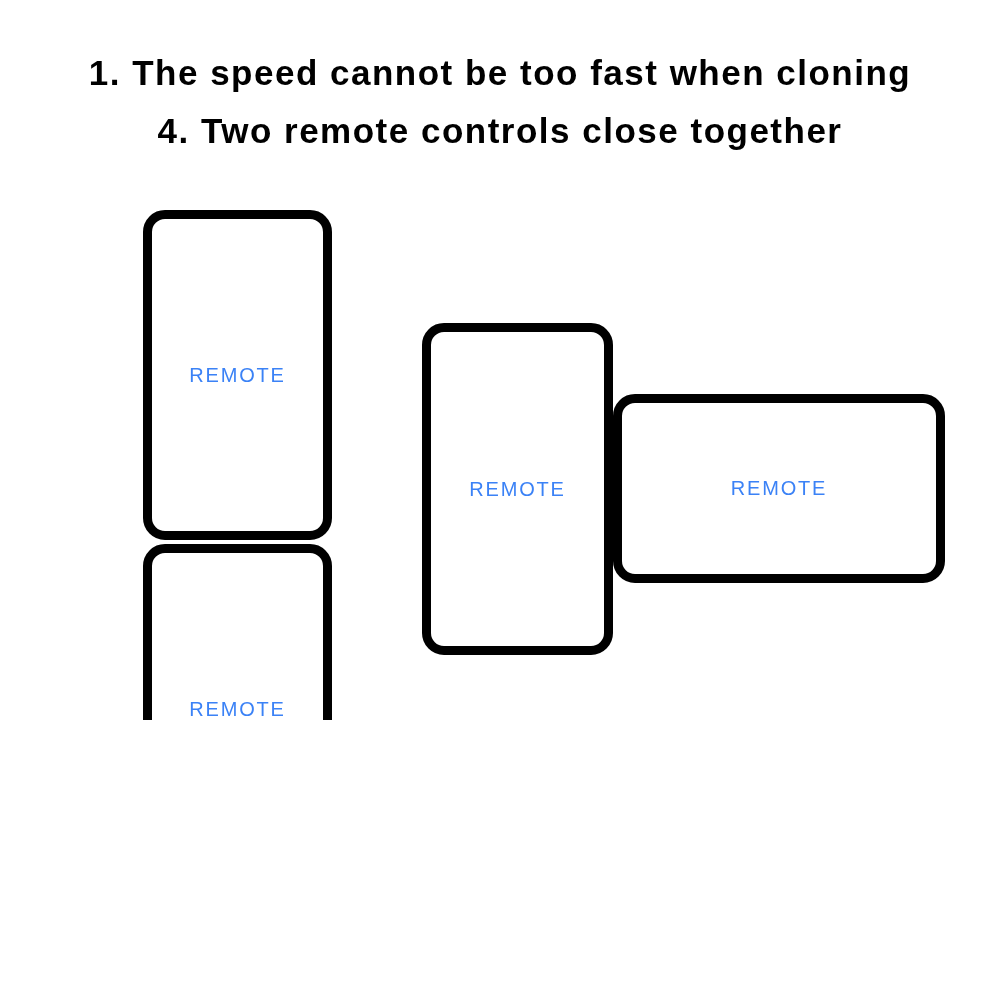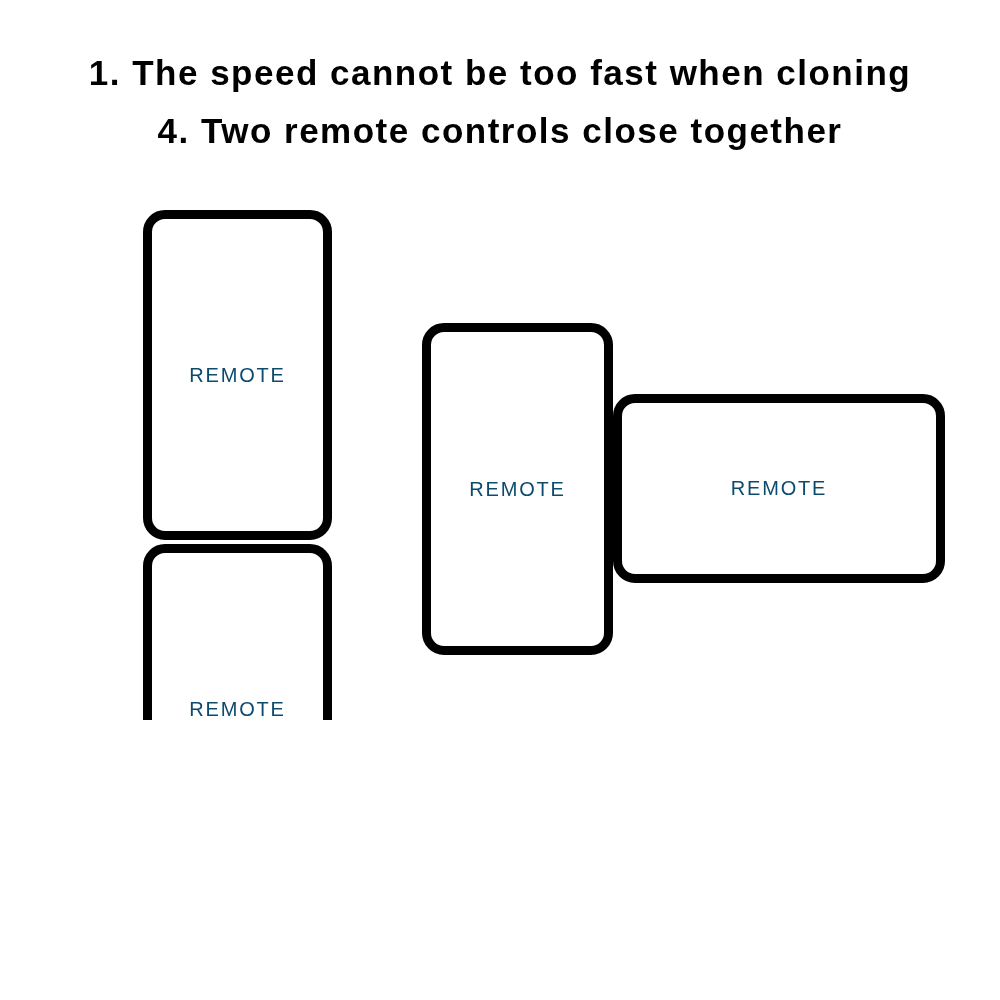--- a/index.html
+++ b/index.html
@@ -39,21 +39,21 @@
     align-items: center;
     justify-content: center;
   }
   .remote-card.fig1-top    { left: 143px; top: 210px; width: 189px; height: 330px; }
   .remote-card.fig1-bottom { left: 143px; top: 544px; width: 189px; height: 331px; }
   .remote-card.fig2-vert   { left: 422px; top: 323px; width: 191px; height: 332px; }
   .remote-card.fig2-horiz  { left: 613px; top: 394px; width: 332px; height: 189px; }
   .remote-label {
     font-size: 20px;
     letter-spacing: 1.8px;
-    color: #0c4a6e;
+    color: #3b82f6;
     font-weight: normal;
   }
   .fig-number {
     position: absolute;
     width: 60px;
     text-align: center;
     font-family: "DejaVu Sans", sans-serif;
     font-size: 68px;
     line-height: 68px;
     color: #000000;

